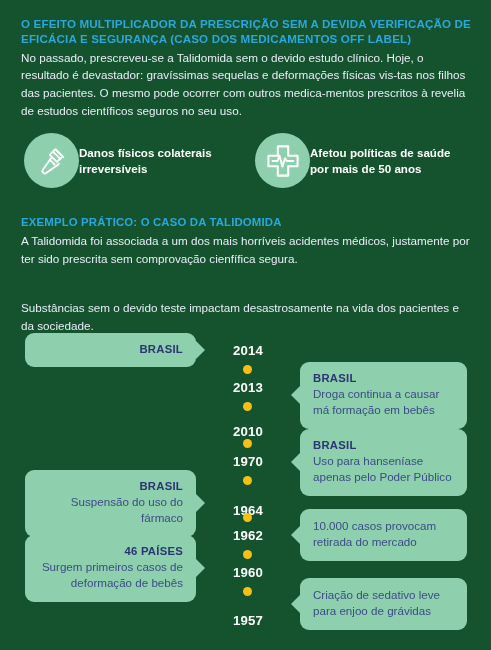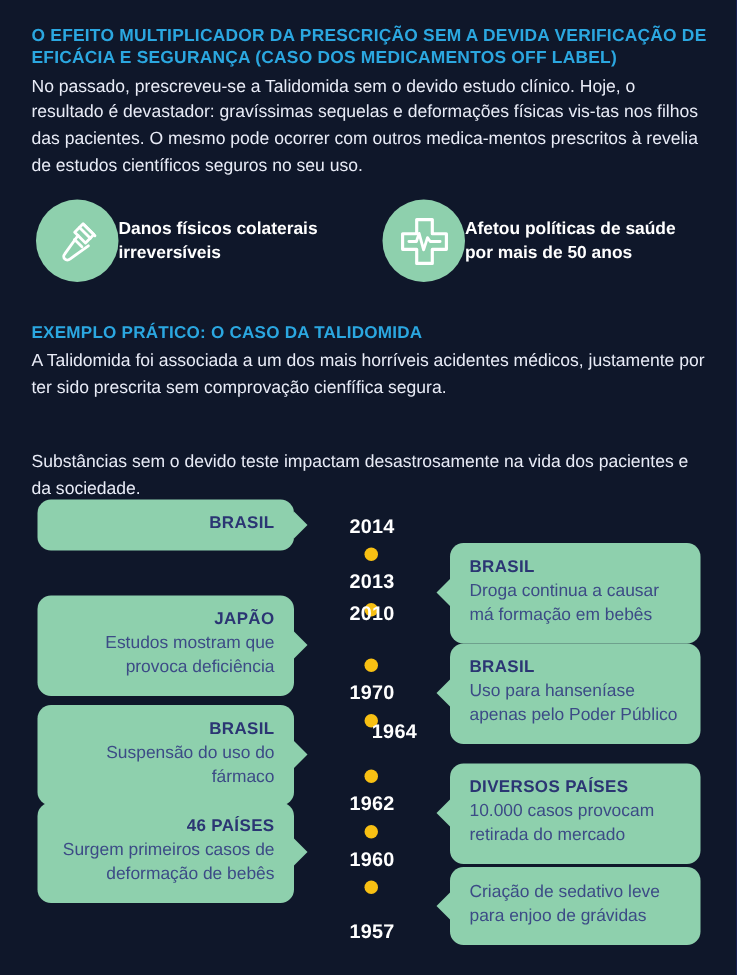--- a/index.html
+++ b/index.html
@@ -4,21 +4,21 @@
 <style>
   html, body {
     margin: 0;
     padding: 0;
     background: #1f2a6e;
   }
   #infographic {
     position: relative;
     width: 491px;
     height: 650px;
-    background: #0f172a;
+    background: #14532d;
     overflow: hidden;
     font-family: "Liberation Sans", sans-serif;
     -webkit-font-smoothing: antialiased;
   }
 
   
   .head-block {
     position: absolute;
     left: 21px;
     top: 16px;
@@ -232,59 +232,54 @@
     <p class="example-title">EXEMPLO PRÁTICO: O CASO DA TALIDOMIDA</p>
     <p class="example-body">A Talidomida foi associada a um dos mais horríveis acidentes médicos, justamente por ter sido prescrita sem comprovação cienfífica segura.</p>
     <p class="example-body">Substâncias sem o devido teste impactam desastrosamente na vida dos pacientes e da sociedade.</p>
   </div>
 
   <div class="timeline">
 
     <div class="card card-left" style="top:8px;">
       <div class="card-country">BRASIL</div>
     </div>
-    <div class="card card-left" style="top:72px;">
-      <div class="card-country">JAPÃO</div>
-      <div class="card-desc">Estudos mostram que provoca  deficiência</div>
-    </div>
     <div class="card card-left" style="top:145px;">
       <div class="card-country">BRASIL</div>
       <div class="card-desc">Suspensão do uso do fármaco</div>
     </div>
     <div class="card card-left" style="top:210px;">
       <div class="card-country">46 PAÍSES</div>
       <div class="card-desc">Surgem primeiros casos de deformação de bebês</div>
     </div>
 
     <div class="card card-right" style="top:37px;">
       <div class="card-country">BRASIL</div>
       <div class="card-desc">Droga continua a causar má formação em bebês</div>
     </div>
     <div class="card card-right" style="top:104px;">
       <div class="card-country">BRASIL</div>
       <div class="card-desc">Uso para hanseníase apenas pelo Poder Público</div>
     </div>
     <div class="card card-right" style="top:184px;">
-      <div class="card-country">DIVERSOS PAÍSES</div>
       <div class="card-desc">10.000 casos provocam retirada do mercado</div>
     </div>
     <div class="card card-right" style="top:253px;">
       <div class="card-desc">Criação de sedativo leve para enjoo de grávidas</div>
     </div>
 
     <div class="axis">
       <div class="axis-year" style="top:18px;">2014</div>
       <div class="axis-dot" style="top:40px;"></div>
       <div class="axis-year" style="top:55px;">2013</div>
       <div class="axis-dot" style="top:77px;"></div>
-      <div class="axis-year" style="top:76px;">2010</div>
+      <div class="axis-year" style="top:99px;">2010</div>
       <div class="axis-dot" style="top:114px;"></div>
       <div class="axis-year" style="top:129px;">1970</div>
       <div class="axis-dot" style="top:151px;"></div>
-      <div class="axis-year" style="top:155px;text-align:right;">1964</div>
+      <div class="axis-year" style="top:178px;">1964</div>
       <div class="axis-dot" style="top:188px;"></div>
       <div class="axis-year" style="top:203px;">1962</div>
       <div class="axis-dot" style="top:225px;"></div>
       <div class="axis-year" style="top:240px;">1960</div>
       <div class="axis-dot" style="top:262px;"></div>
       <div class="axis-year" style="top:288px;">1957</div>
     </div>
 
   </div>
 

